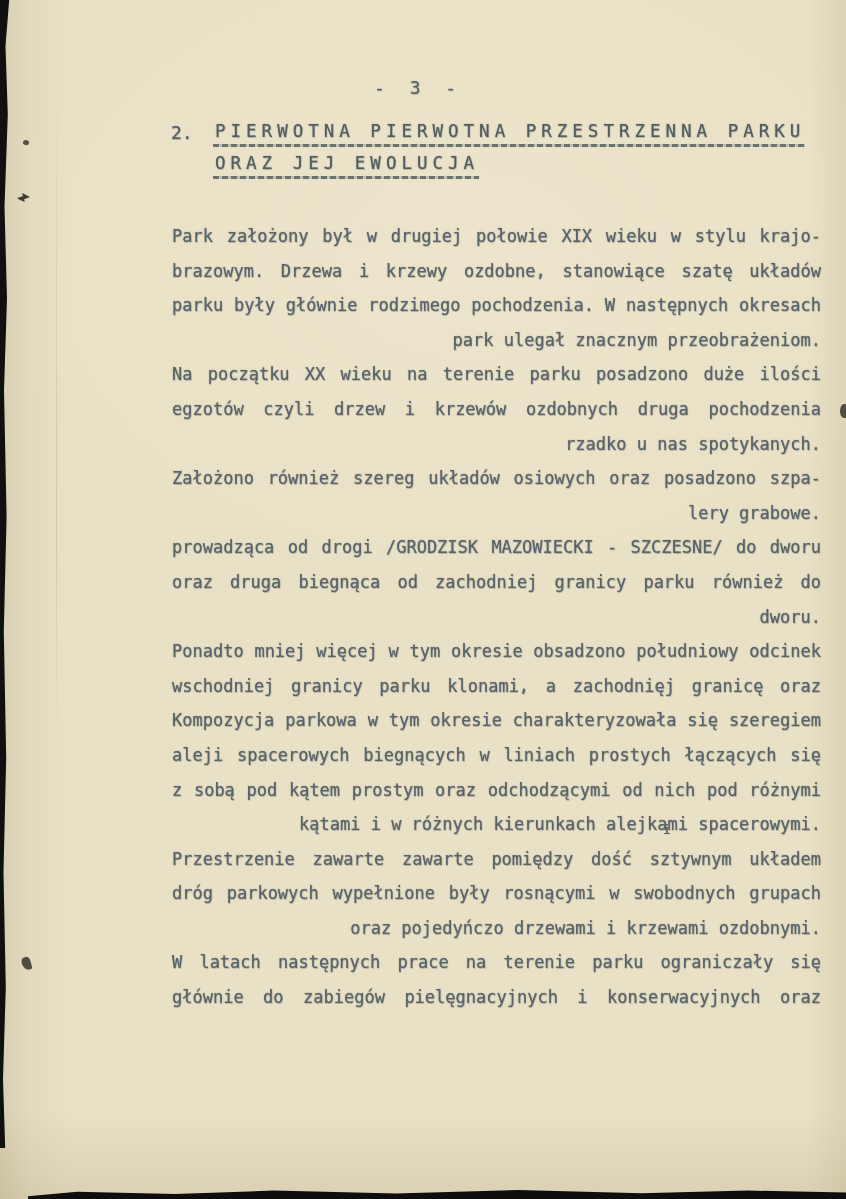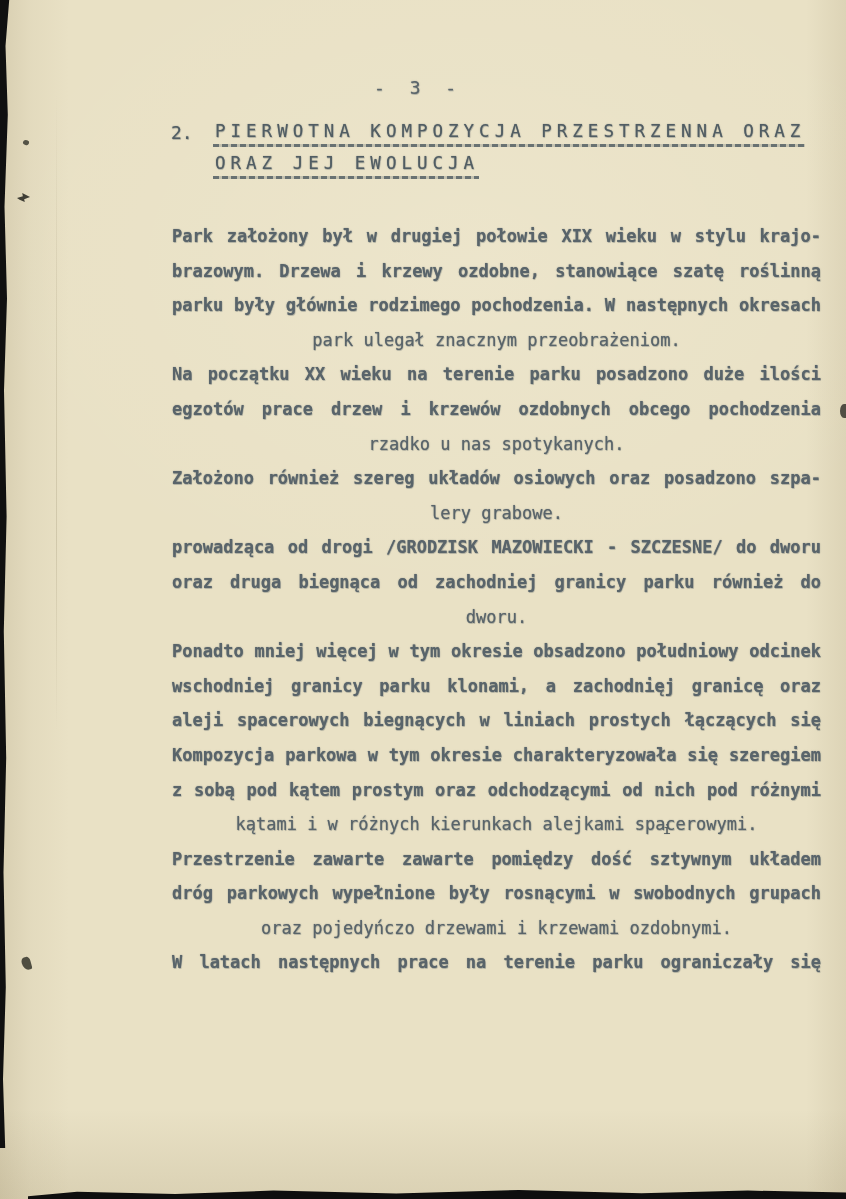--- a/index.html
+++ b/index.html
@@ -28,22 +28,22 @@
   .h-line::after {
     content:""; position:absolute; left:-2px; right:0px; bottom:-6px; height:3px;
     background:repeating-linear-gradient(90deg,
       rgba(82,94,99,0.85) 0px, rgba(82,94,99,0.85) 6px,
       rgba(82,94,99,0.25) 6px, rgba(82,94,99,0.25) 9px);
   }
   .bodytext {
     position:absolute; left:172px; top:219px; width:649px;
     font-size:17px; line-height:34.6px;
   }
-  .line { white-space:nowrap; text-align:center; }
-  .line.j { white-space:normal; text-align:justify; text-align-last:justify;font-weight:bold; }
+  .line { white-space:nowrap; text-align:right; }
+  .line.j { white-space:normal; text-align:justify; text-align-last:justify; }
   .insertion {
     position:absolute; left:663px; top:822px; font-size:13px; color:#4d585e;
     text-shadow:0 0 1px rgba(77,88,94,0.8);
   }
   
   .edge-left {
     position:absolute; left:0; top:0; width:10px; height:1148px; background:#101010;
     clip-path:polygon(0 0, 92% 0, 55% 4%, 78% 10%, 45% 18%, 70% 26%, 40% 34%, 66% 45%,
                       38% 55%, 62% 66%, 35% 76%, 58% 86%, 30% 94%, 52% 100%, 0 100%);
   }
@@ -78,43 +78,44 @@
   <div class="edge-bottom"></div>
   <div class="crease"></div>
   <div class="speck1"></div>
   <div class="speck2"></div>
   <div class="speck3"></div>
   <div class="speck4"></div>
 
   <div class="pagenum ink">- 3 -</div>
 
   <div class="heading-num ink">2.</div>
-  <div class="h-line first ink">PIERWOTNA KOMPOZYCJA PRZESTRZENNA ORAZ</div>
+  <div class="h-line first ink">PIERWOTNA PIERWOTNA PRZESTRZENNA PARKU</div>
   <div class="h-line second ink">ORAZ JEJ EWOLUCJA</div>
 
   <div class="bodytext ink">
     <div class="line j">Park założony był w drugiej połowie XIX wieku w stylu krajo-</div>
-    <div class="line j">brazowym. Drzewa i krzewy ozdobne, stanowiące szatę roślinną</div>
+    <div class="line j">brazowym. Drzewa i krzewy ozdobne, stanowiące szatę układów</div>
     <div class="line j">parku były głównie rodzimego pochodzenia. W następnych okresach</div>
     <div class="line">park ulegał znacznym przeobrażeniom.</div>
     <div class="line j">Na początku XX wieku na terenie parku posadzono duże ilości</div>
-    <div class="line j">egzotów prace drzew i krzewów ozdobnych obcego pochodzenia</div>
+    <div class="line j">egzotów czyli drzew i krzewów ozdobnych druga pochodzenia</div>
     <div class="line">rzadko u nas spotykanych.</div>
     <div class="line j">Założono również szereg układów osiowych oraz posadzono szpa-</div>
     <div class="line">lery grabowe.</div>
     <div class="line j">prowadząca od drogi /GRODZISK MAZOWIECKI - SZCZESNE/ do dworu</div>
     <div class="line j">oraz druga biegnąca od zachodniej granicy parku również do</div>
     <div class="line">dworu.</div>
     <div class="line j">Ponadto mniej więcej w tym okresie obsadzono południowy odcinek</div>
     <div class="line j">wschodniej granicy parku klonami, a zachodnięj granicę oraz</div>
+    <div class="line j">Kompozycja parkowa w tym okresie charakteryzowała się szeregiem</div>
     <div class="line j">aleji spacerowych biegnących w liniach prostych łączących się</div>
-    <div class="line j">Kompozycja parkowa w tym okresie charakteryzowała się szeregiem</div>
     <div class="line j">z sobą pod kątem prostym oraz odchodzącymi od nich pod różnymi</div>
     <div class="line">kątami i w różnych kierunkach alejkami spacerowymi.</div>
     <div class="line j">Przestrzenie zawarte zawarte pomiędzy dość sztywnym układem</div>
     <div class="line j">dróg parkowych wypełnione były rosnącymi w swobodnych grupach</div>
     <div class="line">oraz pojedyńczo drzewami i krzewami ozdobnymi.</div>
     <div class="line j">W latach następnych prace na terenie parku ograniczały się</div>
+    <div class="line j">głównie do zabiegów pielęgnacyjnych i konserwacyjnych oraz</div>
   </div>
 
   <div class="insertion">i</div>
 
 </div>
 
 </body></html>

